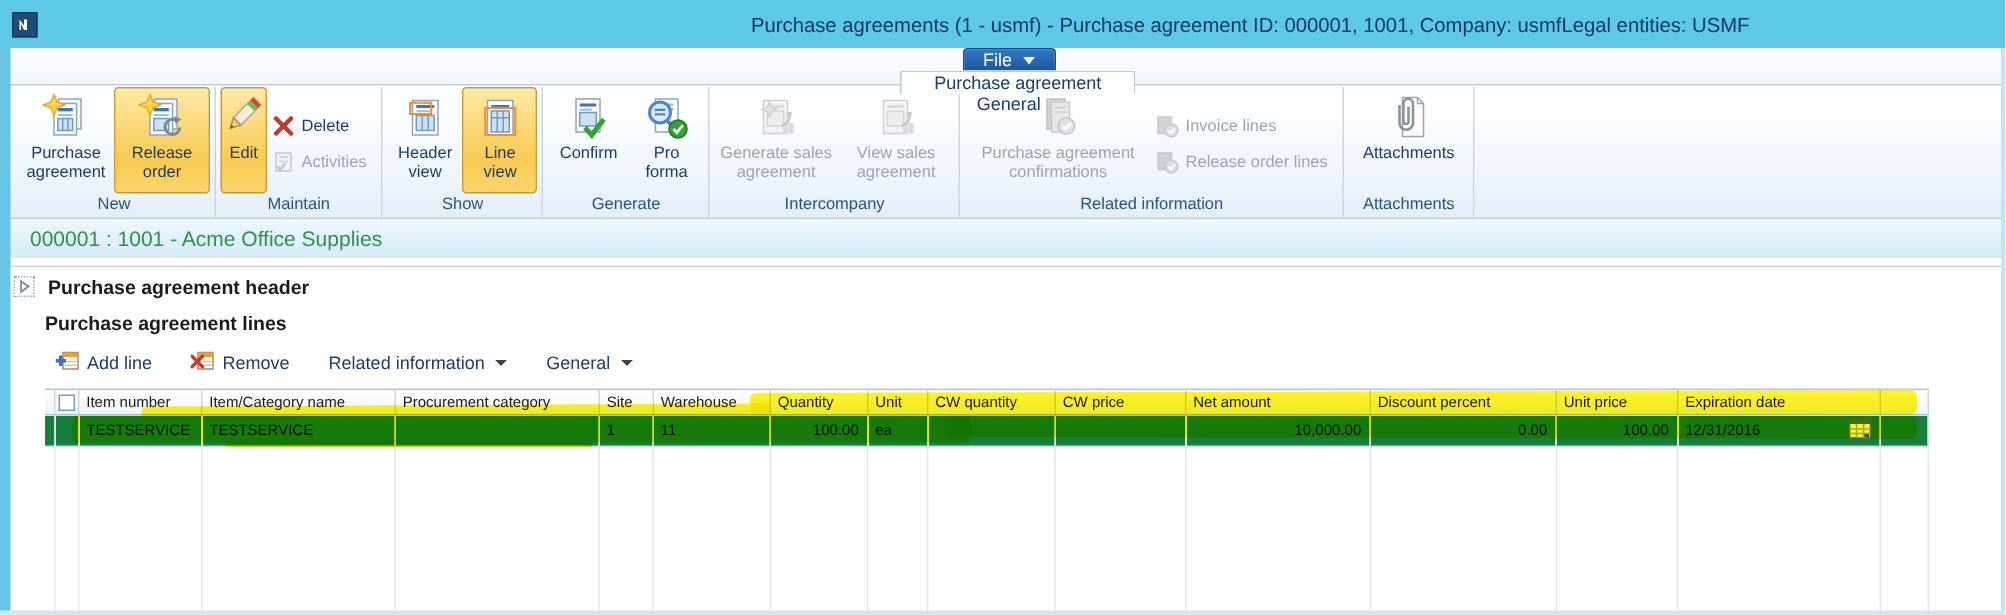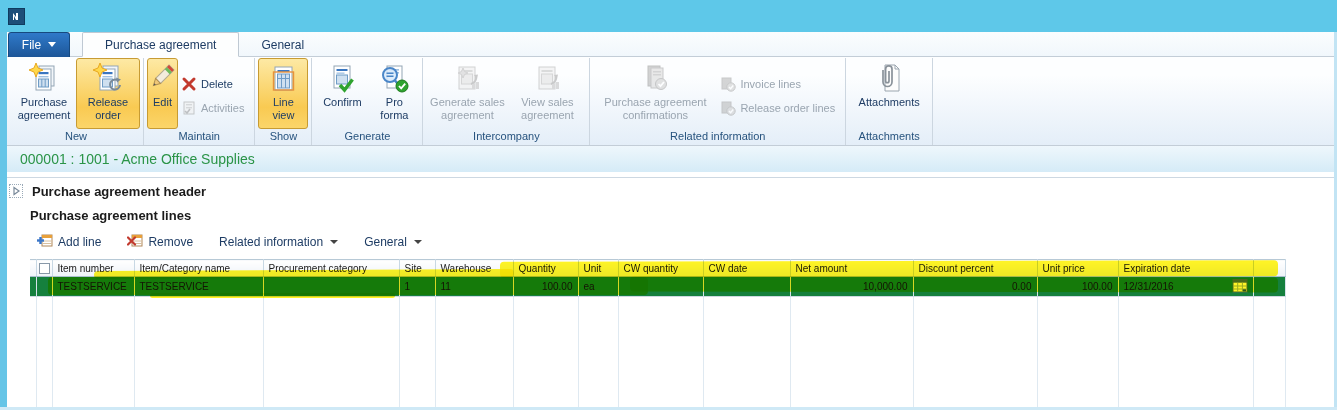--- a/index.html
+++ b/index.html
@@ -9,21 +9,21 @@
   
   .titlebar { height:32px; background:#5ec8e9; display:flex; align-items:center; position:relative; }
   .app-icon { width:17px; height:17px; margin-left:8px; background:#1d4e79; border:1px solid #0f3a5e; display:flex; align-items:center; justify-content:center; }
   .app-icon svg { display:block; }
   .titletext { position:absolute; left:0; right:0; text-align:center; padding-left:330px; font-size:13.5px; color:#0e3a5f; }
   .left-border { position:absolute; left:0; top:32px; width:7px; height:378px; background:#66c5e7; }
   .right-border { position:absolute; right:0; top:32px; width:3px; height:378px; background:#c2e4f4; }
   .bottom-border { position:absolute; left:0; bottom:0; width:100%; height:3px; background:#cfe9f6; }
 
   
-  .tabstrip { height:25px; background:linear-gradient(#fbfdfe,#f1f7fc); display:flex; align-items:center; padding-left:8px; border-bottom:1px solid #c3cdd7; position:relative; }
+  .tabstrip { height:25px; background:linear-gradient(#fbfdfe,#f1f7fc); display:flex; align-items:center; padding-left:8px; border-bottom:1px solid #c3cdd7; position:relative;flex-direction:column; }
   .file-btn { height:25px; min-width:62px; background:linear-gradient(#2f79c9,#1d5698); border:1px solid #16497f; border-bottom:none; border-radius:3px 3px 0 0; color:#fff; font-size:12px; display:flex; align-items:center; justify-content:center; gap:7px; padding:0 10px; }
   .file-caret { width:0; height:0; border-left:4px solid transparent; border-right:4px solid transparent; border-top:5px solid #fff; }
   .tab { height:25px; padding:0 22px; font-size:12px; color:#1e3c64; display:flex; align-items:center; margin-bottom:-1px; }
   .tab.active { background:#fdfefe; border:1px solid #bfc9d3; border-bottom:1px solid #fdfefe; border-radius:2px 2px 0 0; margin-left:12px; }
 
   
   .ribbon { height:89px; background:linear-gradient(#fdfeff 20%, #e4eef8); border-bottom:1px solid #c3cdd7; display:flex; align-items:stretch; padding:1px 0 0 9px; }
   .rgroup { display:flex; flex-direction:column; border-right:1px solid #ccd6e0; padding:0 3px; }
   .rbtns { flex:1; display:flex; align-items:stretch; }
   .rglabel { text-align:center; font-size:11px; color:#27537e; padding:1px 6px 3px; white-space:nowrap; }
@@ -73,20 +73,21 @@
 </head>
 <body>
 
 <div class="titlebar">
   <div class="app-icon">
     <svg width="11" height="11" viewBox="0 0 11 11">
         <rect x="0" y="0" width="11" height="11" fill="#1d4e79"></rect>
         <path d="M2 9 V2 l3 4 V2 h2 v7 H5 L3 5 v4 z" fill="#fff"></path>
       </svg>
   </div>
+  <div class="titletext">Purchase agreements (1 - usmf) - Purchase agreement ID: 000001, 1001, Company: usmfLegal entities: USMF</div>
 </div>
 
 <div class="tabstrip">
   <div class="file-btn">
     <span>File</span>
     <span class="file-caret"></span>
   </div>
   <div class="tab active">Purchase agreement</div>
   <div class="tab">General</div>
 </div>
@@ -165,20 +166,34 @@
           </span>
           <span>Activities</span>
         </div>
       </div>
     </div>
     <div class="rglabel">Maintain</div>
   </div>
 
   <div class="rgroup">
     <div class="rbtns">
+      <div class="rbtn large" style="width:50px">
+        <span class="ric">
+          <svg width="32" height="32" viewBox="0 0 32 32">
+            <rect x="8" y="5" width="17" height="23" fill="#fff" stroke="#93a5b5"></rect>
+            <rect x="10.5" y="8" width="12" height="2" fill="#3a76c0"></rect>
+            <rect x="10.5" y="11.5" width="9" height="1.3" fill="#9fc0e2"></rect>
+            <rect x="10.5" y="15" width="12" height="10" fill="#cfe0f0" stroke="#6f9cc6"></rect>
+            <line x1="14.5" y1="15" x2="14.5" y2="25" stroke="#6f9cc6"></line>
+            <line x1="18.5" y1="15" x2="18.5" y2="25" stroke="#6f9cc6"></line>
+            <rect x="6.5" y="6.5" width="14" height="7.5" fill="none" stroke="#e8923a" stroke-width="1.4"></rect>
+          </svg>
+        </span>
+        <span class="rlb">Header view</span>
+      </div>
       <div class="rbtn large hl" style="width:50px">
         <span class="ric">
           <svg width="32" height="32" viewBox="0 0 32 32">
             <rect x="8" y="5" width="17" height="23" fill="#fff" stroke="#93a5b5"></rect>
             <rect x="10.5" y="8" width="12" height="2" fill="#3a76c0"></rect>
             <rect x="10.5" y="12" width="12" height="14" fill="#cfe0f0" stroke="#6f9cc6"></rect>
             <line x1="14.5" y1="12" x2="14.5" y2="26" stroke="#6f9cc6"></line>
             <line x1="18.5" y1="12" x2="18.5" y2="26" stroke="#6f9cc6"></line>
             <line x1="10.5" y1="16.5" x2="22.5" y2="16.5" stroke="#6f9cc6"></line>
             <rect x="6.5" y="10" width="20" height="18" fill="none" stroke="#e8923a" stroke-width="1.4"></rect>
@@ -399,21 +414,21 @@
             <div class="chk"></div>
           </th>
       <th>Item number</th>
       <th>Item/Category name</th>
       <th>Procurement category</th>
       <th>Site</th>
       <th>Warehouse</th>
       <th class="align-r">Quantity</th>
       <th>Unit</th>
       <th class="align-r">CW quantity</th>
-      <th>CW date</th>
+      <th>CW price</th>
       <th class="align-r">Net amount</th>
       <th class="align-r">Discount percent</th>
       <th class="align-r">Unit price</th>
       <th>Expiration date</th>
       <th></th>
     </tr>
     <tr class="datarow">
       <td></td>
       <td></td>
       <td>TESTSERVICE</td>

